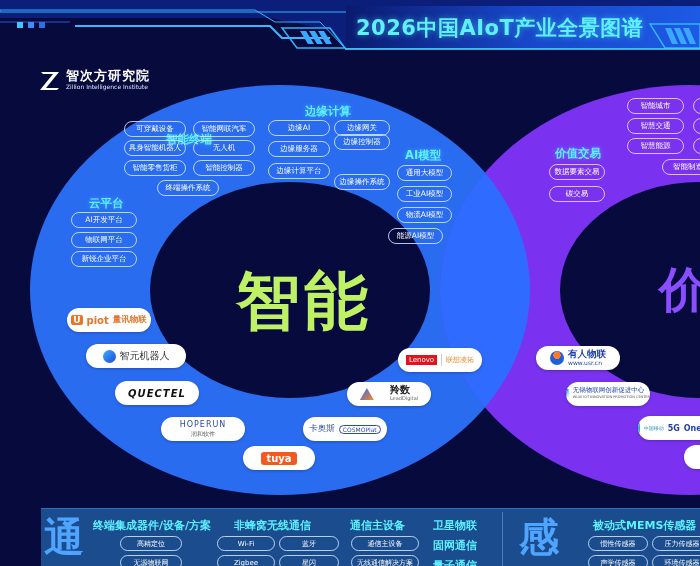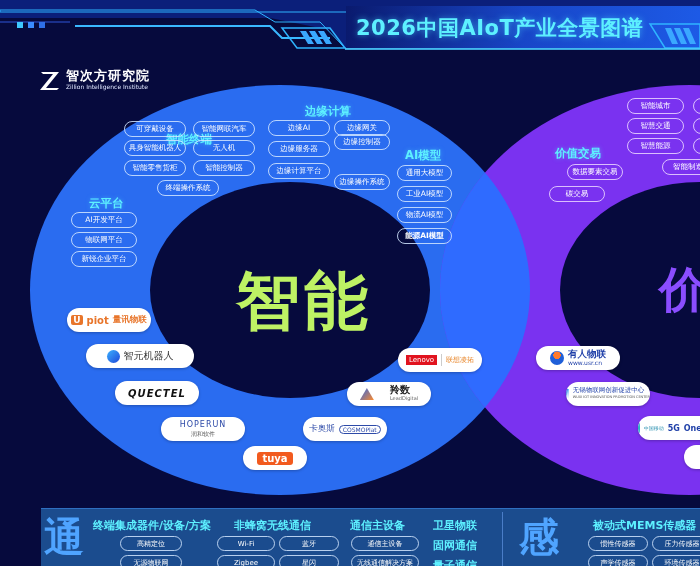--- a/index.html
+++ b/index.html
@@ -154,61 +154,61 @@
   <div class="pill" style="left:334px; top:120px; width:56px;">边缘网关</div>
   <div class="pill" style="left:268px; top:141px; width:62px;">边缘服务器</div>
   <div class="pill" style="left:334px; top:134px; width:56px;">边缘控制器</div>
   <div class="pill" style="left:268px; top:163px; width:62px;">边缘计算平台</div>
   <div class="pill" style="left:334px; top:174px; width:56px;">边缘操作系统</div>
 
   <div class="sec" style="left:405px; top:148px;">AI模型</div>
   <div class="pill" style="left:397px; top:165px; width:55px;">通用大模型</div>
   <div class="pill" style="left:397px; top:186px; width:55px;">工业AI模型</div>
   <div class="pill" style="left:397px; top:207px; width:55px;">物流AI模型</div>
-  <div class="pill" style="left:397px; top:228px; width:55px;font-weight:bold;">能源AI模型</div>
+  <div class="pill" style="left:388px; top:228px; width:55px;">能源AI模型</div>
 
   <div class="sec" style="left:89px; top:196px;">云平台</div>
   <div class="pill" style="left:71px; top:212px; width:66px;">AI开发平台</div>
   <div class="pill" style="left:71px; top:232px; width:66px;">物联网平台</div>
   <div class="pill" style="left:71px; top:251px; width:66px;">新锐企业平台</div>
 
   <div class="sec" style="left:555px; top:146px;">价值交易</div>
-  <div class="pill p" style="left:549px; top:164px; width:56px;margin-left:18px;">数据要素交易</div>
+  <div class="pill p" style="left:549px; top:164px; width:56px;">数据要素交易</div>
   <div class="pill p" style="left:549px; top:186px; width:56px;">碳交易</div>
 
   <div class="pill p" style="left:627px; top:98px; width:57px;">智能城市</div>
   <div class="pill p" style="left:627px; top:118px; width:57px;">智慧交通</div>
   <div class="pill p" style="left:627px; top:138px; width:57px;">智慧能源</div>
   <div class="pill p" style="left:662px; top:159px; width:60px; justify-content:flex-start; padding-left:10px;">智能制造</div>
   <div class="pill p" style="left:693px; top:98px; width:30px;"></div>
   <div class="pill p" style="left:693px; top:118px; width:30px;"></div>
   <div class="pill p" style="left:693px; top:138px; width:30px;"></div>
 
   <div class="big big-zhineng">智能</div>
   <div class="big big-jia">价</div>
 
   <div class="card" style="left:67px; top:308px; width:84px;">
     <span class="uplot-u">U</span>
     <span class="uplot-t">piot</span>
     <span class="uplot-cn">量讯物联</span>
   </div>
-  <div class="card" style="left:86px; top:344px; width:108px;">
+  <div class="card" style="left:86px; top:344px; width:100px;">
     <span class="zy-mark"></span>
     <span class="zy-cn">智元机器人</span>
   </div>
   <div class="card" style="left:115px; top:381px; width:84px;">
     <span class="quectel">QUECTEL</span>
   </div>
   <div class="card" style="left:161px; top:417px; width:84px;">
     <div class="hop">
       <span class="en">HOPERUN</span>
       <span class="cn">润和软件</span>
     </div>
   </div>
-  <div class="card" style="left:243px; top:446px; width:64px;">
+  <div class="card" style="left:243px; top:446px; width:72px;">
     <span class="tuya">tuya</span>
   </div>
   <div class="card" style="left:398px; top:348px; width:84px;">
     <span class="lenovo">Lenovo</span>
     <span class="lenovo-sep"></span>
     <span class="lenovo-sub">联想凌拓</span>
   </div>
   <div class="card" style="left:347px; top:382px; width:84px;">
     <span class="ls-mark"></span>
     <div class="ls-txt">

